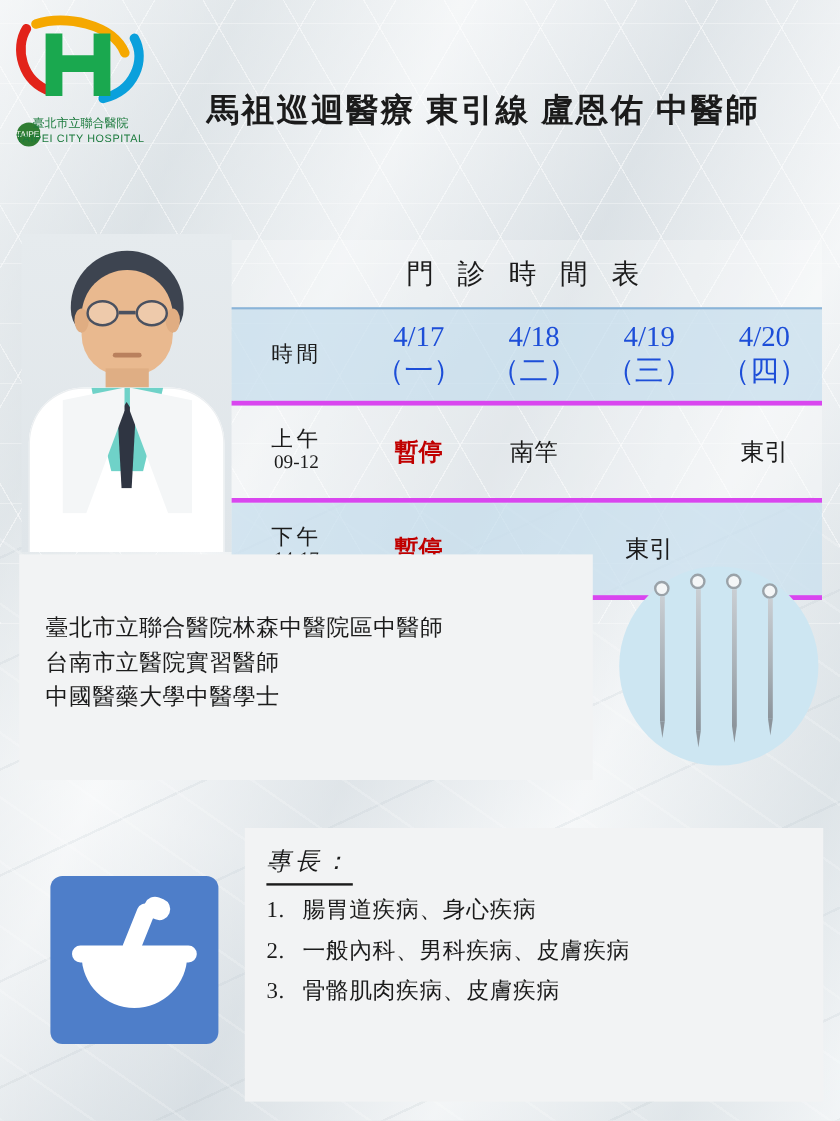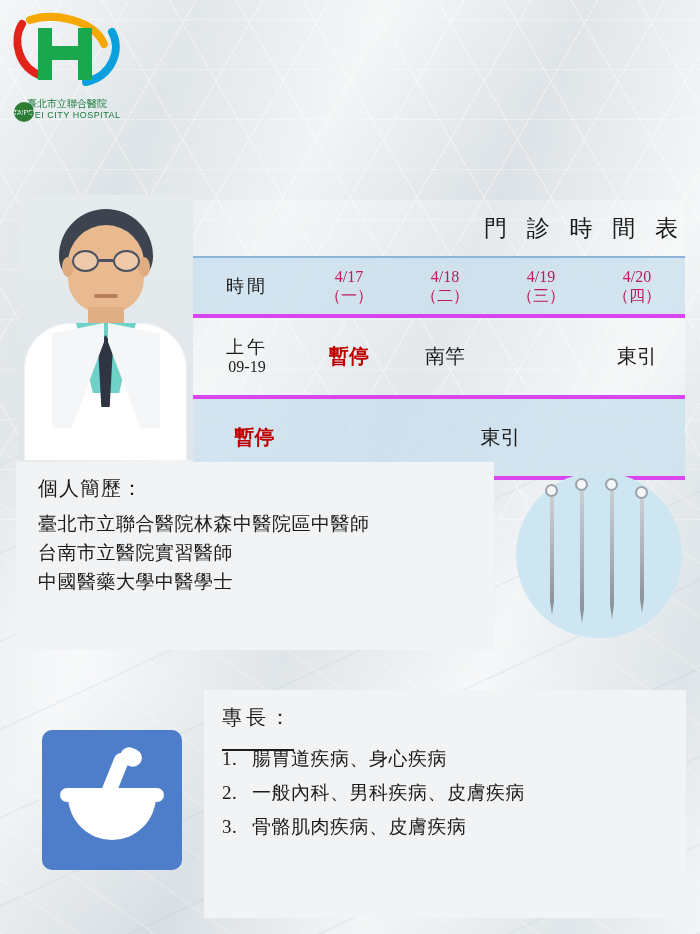--- a/index.html
+++ b/index.html
@@ -121,42 +121,42 @@
   .p-lapel-r {
     position:absolute; left: 90px; top: 128px; width: 52px; height: 105px;
     background:#f4f6f7; clip-path: polygon(0 0, 100% 10%, 100% 100%, 62% 100%, 0 18%);
   }
 
   
   .sched {
     position: absolute; left: 193px; top: 200px; width: 492px;
   }
   .sched-title {
-    height: 58px; line-height: 58px; text-align: right;
+    height: 58px; line-height: 58px; text-align: center;
     font-size: 23px; letter-spacing: 7px; color: #1b1b1b;
     border-bottom: 2px solid #8ab4d8;
     background: rgba(255,255,255,0.28);
   }
   .sched-row {
     display: flex; align-items: stretch;
     border-bottom: 4px solid #d946ef;
   }
   .row-head { background: rgba(203,224,238,0.78); }
   .row-am   { background: rgba(255,255,255,0.30); }
   .row-pm   { background: rgba(203,224,238,0.78); }
   .cell-label {
     width: 108px; flex: none;
     display: flex; flex-direction: column; align-items: center; justify-content: center;
     font-size: 18px; line-height: 1.18; color:#1b1b1b; letter-spacing: 3px;
   }
   .cell-label .sub { font-size: 16px; letter-spacing: 0; }
   .cell-date {
     flex: 1;
     display: flex; flex-direction: column; align-items: center; justify-content: center;
-    font-size: 16px; line-height: 1.2; color:#be185d; padding: 9px 0;
+    font-size: 24px; line-height: 1.2; color:#1d4ed8; padding: 9px 0;
   }
   .cell-v {
     flex: 1; display:flex; align-items:center; justify-content:center;
     font-size: 20px; color:#1b1b1b; padding: 25px 0;
   }
   .cell-v.pause { color:#c00000; font-weight:700; }
   .cell-span3 { flex: 3; }
 
   
   .bio {
@@ -198,21 +198,21 @@
   }
 
   
   .spec {
     position: absolute; left: 204px; top: 690px; width: 482px; height: 228px;
     background: #f2f3f4;
   }
   .spec-title {
     position:absolute; left: 18px; top: 14px;
     font-size: 20px; letter-spacing: 4px; color:#1b1b1b;
-    border-bottom: 2px solid #1b1b1b; padding-bottom: 18px;
+    border-bottom: 2px solid #1b1b1b; padding-bottom: 5px; font-style: italic;
   }
   .spec-list {
     position:absolute; left: 18px; top: 52px; right: 14px;
     margin:0; padding:0; list-style:none;
   }
   .spec-list li {
     font-size: 19px; line-height: 1.78; color:#1b1b1b; letter-spacing: .5px;
     display:flex; gap: 10px;
   }
   .spec-list li .num { width: 20px; flex:none; }
@@ -253,20 +253,21 @@
       <path d="M104 22 C114 40, 104 66, 78 72" stroke="#0aa0dc" stroke-width="8" fill="none" stroke-linecap="round"></path>
       <path d="M30 18 h14 v18 h26 v-18 h14 v52 h-14 v-20 h-26 v20 h-14 z" fill="#1aa84f"></path>
     </svg>
     <div class="logo-badge">TAIPEI</div>
     <div class="logo-text">
       <span class="logo-zh">臺北市立聯合醫院</span>
       <span class="logo-en">TAIPEI CITY HOSPITAL</span>
     </div>
   </div>
 
+  <div class="title">馬祖巡迴醫療 東引線 盧恩佑 中醫師</div>
 </div>
 
 <div class="portrait">
   <div class="p-hair"></div>
   <div class="p-face"></div>
   <div class="p-ear-l"></div>
   <div class="p-ear-r"></div>
   <div class="p-glass-l"></div>
   <div class="p-glass-r"></div>
   <div class="p-bridge"></div>
@@ -302,36 +303,39 @@
     </div>
     <div class="cell-date">
       <span>4/20</span>
       <span>（四）</span>
     </div>
   </div>
 
   <div class="sched-row row-am">
     <div class="cell-label">
       <span>上午</span>
-      <span class="sub">09-19</span>
+      <span class="sub">09-12</span>
     </div>
     <div class="cell-v pause">暫停</div>
     <div class="cell-v">南竿</div>
     <div class="cell-v"></div>
     <div class="cell-v">東引</div>
   </div>
 
   <div class="sched-row row-pm">
+    <div class="cell-label">
+      <span>下午</span>
+      <span class="sub">14-17</span>
+    </div>
     <div class="cell-v pause">暫停</div>
     <div class="cell-v cell-span3">東引</div>
   </div>
 </div>
 
 <div class="bio">
-  <div class="bio-title">個人簡歷：</div>
   <div class="bio-lines">
     <div>臺北市立聯合醫院林森中醫院區中醫師</div>
     <div>台南市立醫院實習醫師</div>
     <div>中國醫藥大學中醫學士</div>
   </div>
 </div>
 
 <div class="acu">
   <div class="acu-circle"></div>
   <div class="needle" style="left:32px; top:12px;">

